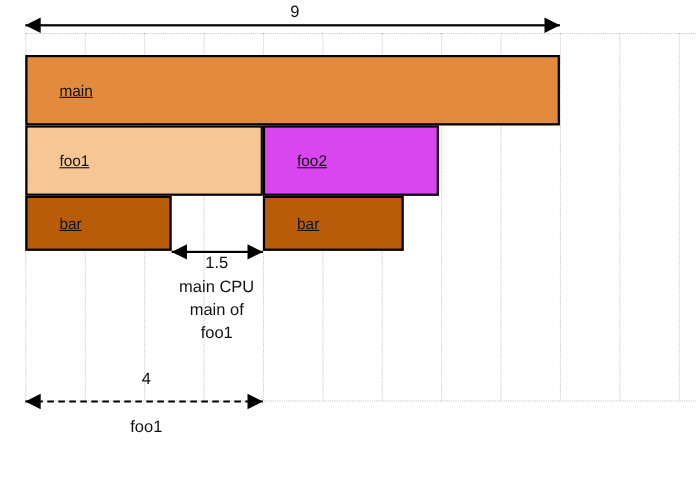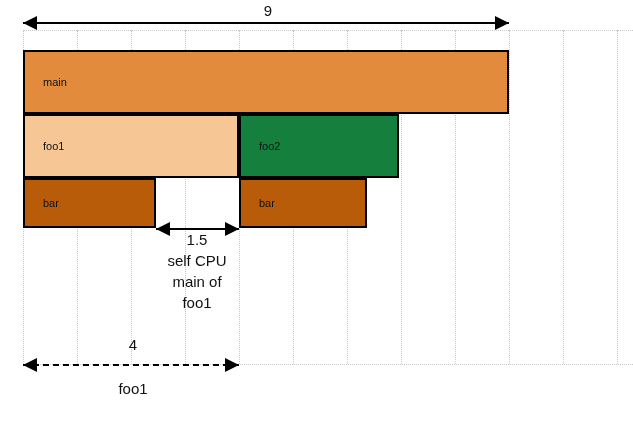--- a/index.html
+++ b/index.html
@@ -6,21 +6,21 @@
   body{font-family:"Liberation Sans", sans-serif;}
   #stage{position:relative;width:633px;height:440px;background:#ffffff;overflow:hidden;}
 
   
   .vgrid{position:absolute;width:0;border-left:1px dotted #c9c9c9;}
   .hgrid{position:absolute;height:0;border-top:1px dotted #c9c9c9;}
 
   
   .fbox{position:absolute;box-sizing:border-box;border:2px solid #000000;
         display:flex;align-items:center;}
-  .fbox .flabel{font-size:11px;color:#111111;padding-left:18px;white-space:nowrap;}
+  .fbox .flabel{font-size:14px;color:#111111;padding-left:29px;white-space:nowrap;text-decoration:underline;}
 
   
   .arrow{position:absolute;height:0;border-top:2px solid #000000;}
   .arrow.dashed{border-top:2px dashed #000000;}
   .ahead{position:absolute;width:0;height:0;border-top:7px solid transparent;
          border-bottom:7px solid transparent;}
   .ahead.left{border-right:14px solid #000000;}
   .ahead.right{border-left:14px solid #000000;}
 
   
@@ -61,41 +61,41 @@
   <div>
 
     <div class="fbox" style="left:23px;top:50px;width:486px;height:64px;background:#E28B3C;">
       <span class="flabel">main</span>
     </div>
 
     <div class="fbox" style="left:23px;top:114px;width:216px;height:64px;background:#F6C795;">
       <span class="flabel">foo1</span>
     </div>
 
-    <div class="fbox" style="left:239px;top:114px;width:160px;height:64px;background:#15803d;">
+    <div class="fbox" style="left:239px;top:114px;width:160px;height:64px;background:#d946ef;">
       <span class="flabel">foo2</span>
     </div>
 
     <div class="fbox" style="left:23px;top:178px;width:133px;height:50px;background:#B85C0A;">
       <span class="flabel">bar</span>
     </div>
 
     <div class="fbox" style="left:239px;top:178px;width:128px;height:50px;background:#B85C0A;">
       <span class="flabel">bar</span>
     </div>
 
   </div>
 
   <div>
     <div class="anno center" style="left:197px;top:203px;margin-top:28px;">1.5</div>
     <div class="arrow" style="left:156px;top:228px;width:83px;"></div>
     <div class="ahead left" style="left:156px;top:222px;"></div>
     <div class="ahead right" style="left:225px;top:222px;"></div>
     <div class="multi" style="left:197px;top:250px;">
-      <div>self CPU</div>
+      <div>main CPU</div>
       <div>main of</div>
       <div>foo1</div>
     </div>
   </div>
 
   <div>
     <div class="anno center" style="left:133px;top:336px;">4</div>
     <div class="arrow dashed" style="left:23px;top:364px;width:216px;"></div>
     <div class="ahead left" style="left:23px;top:358px;"></div>
     <div class="ahead right" style="left:225px;top:358px;"></div>

